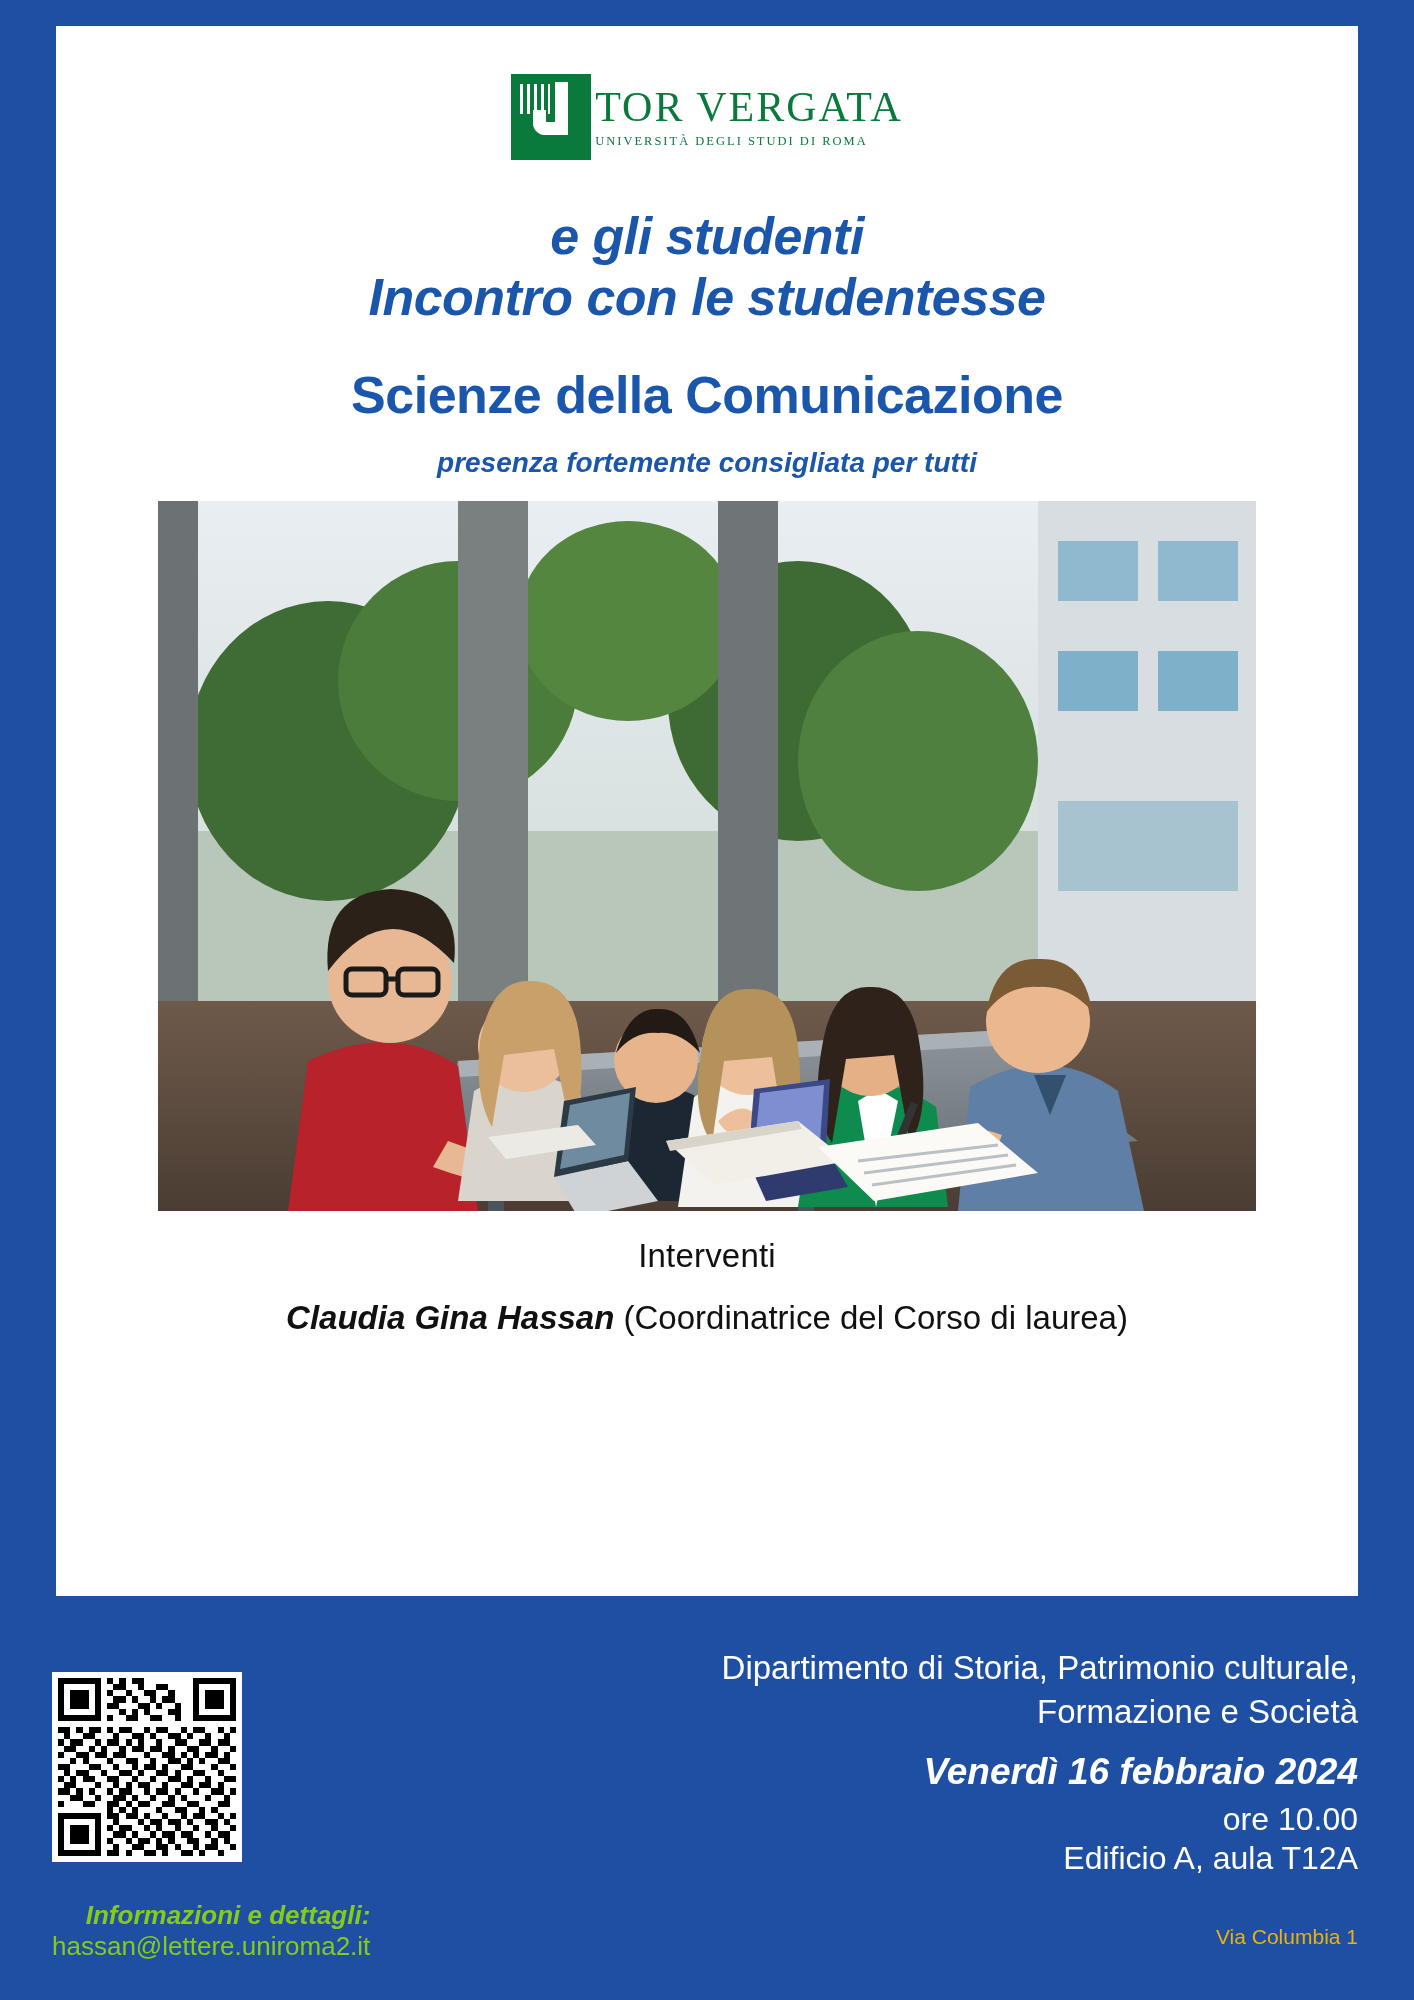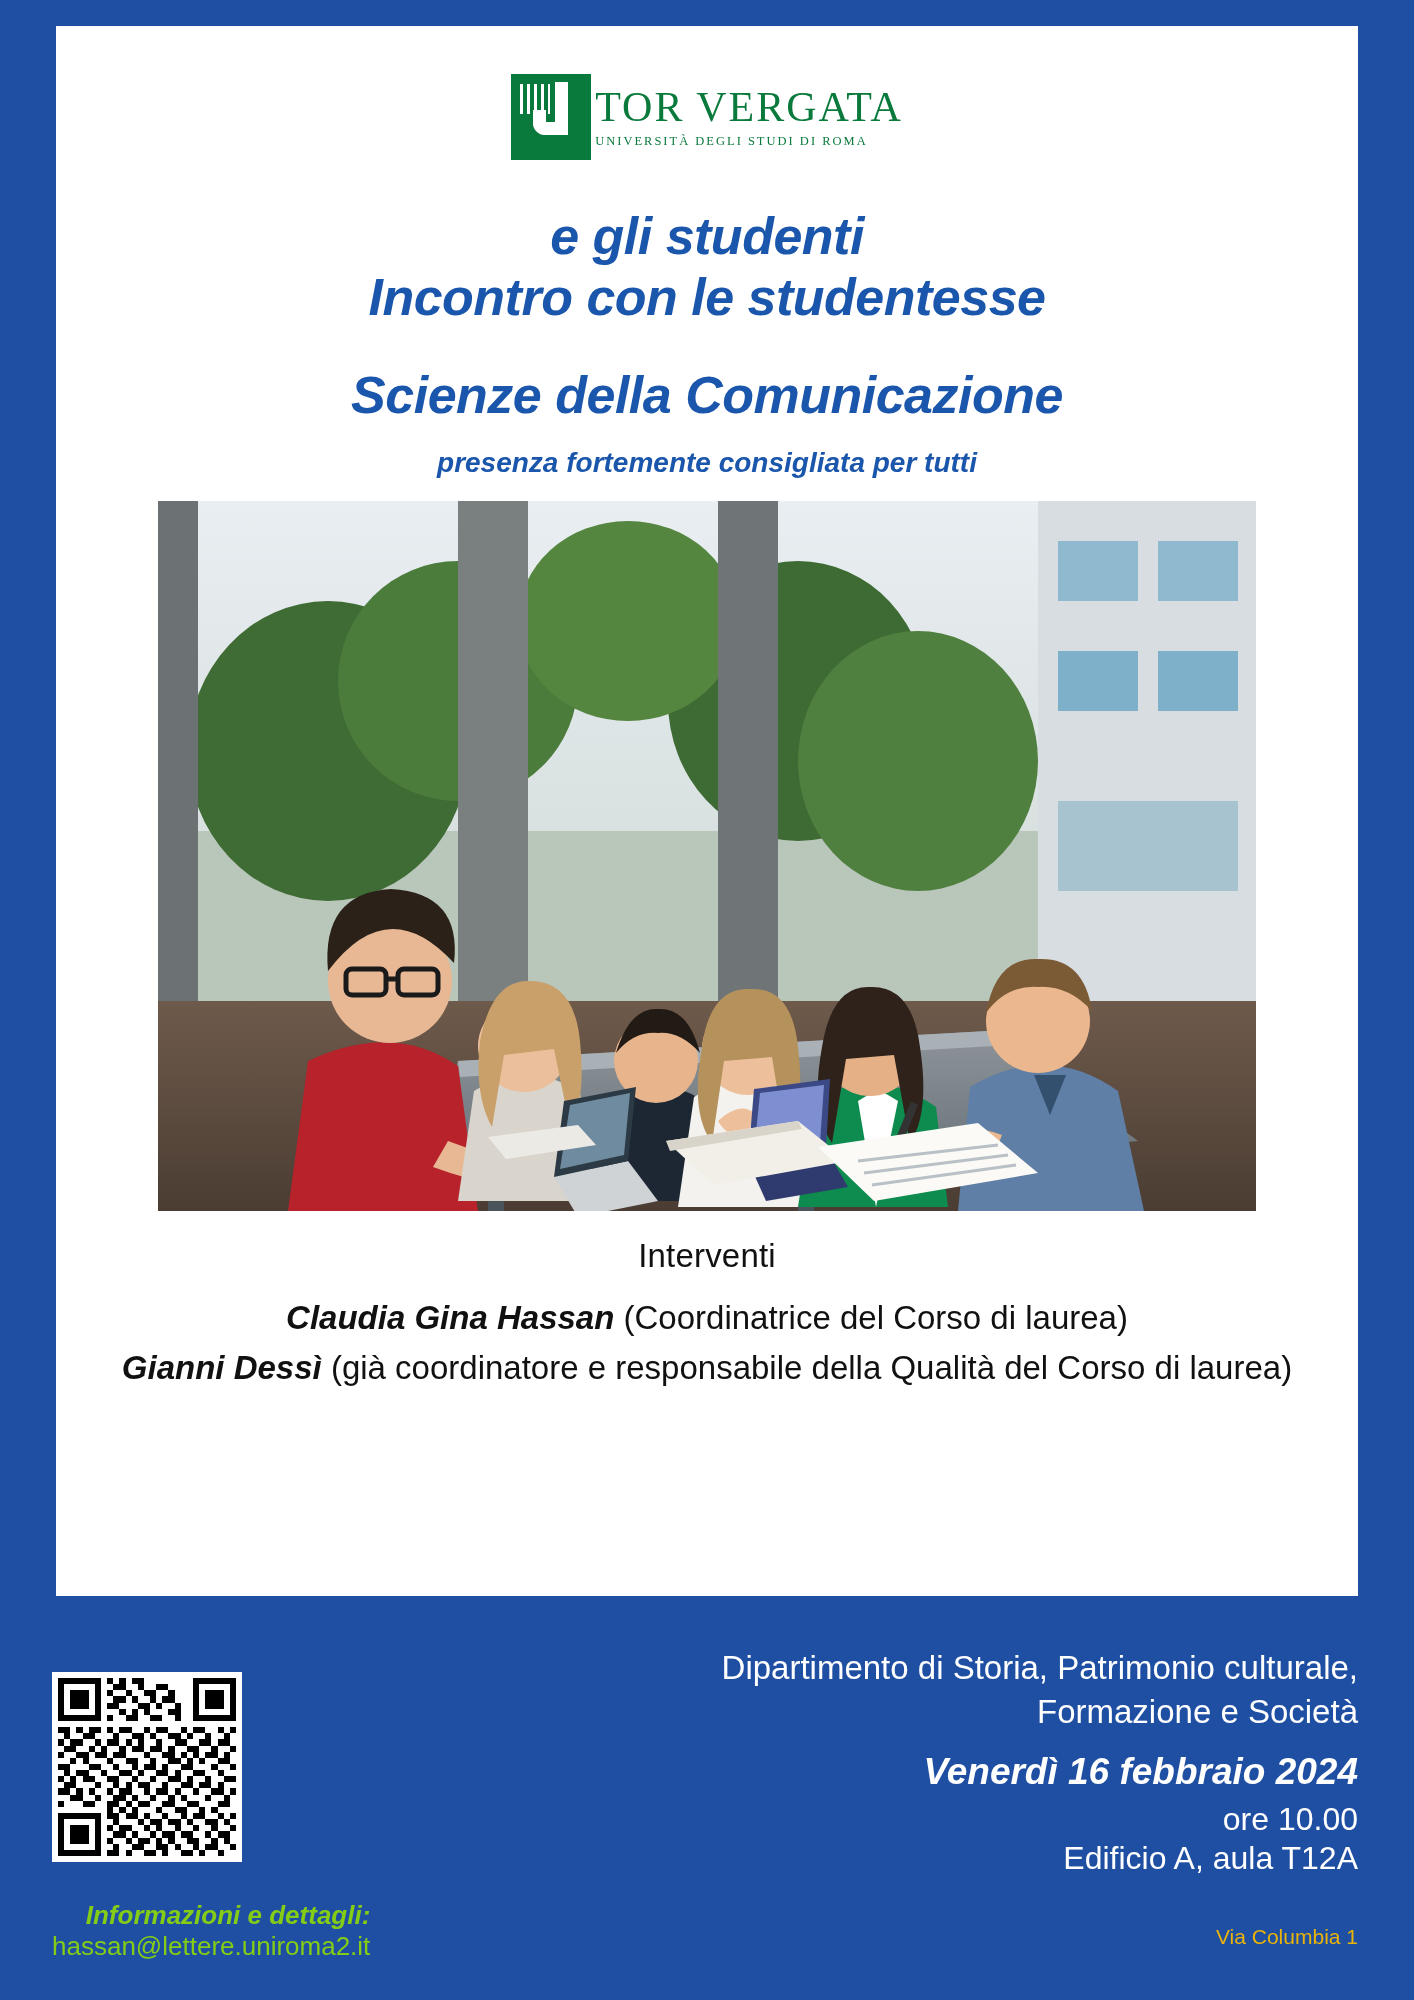--- a/index.html
+++ b/index.html
@@ -113,21 +113,20 @@
     font-size: 52px;
     font-weight: bold;
     font-style: italic;
     line-height: 1.18;
     letter-spacing: -0.5px;
   }
   .h-second {
     margin-top: 36px;
     font-size: 52px;
     font-weight: bold;
-    font-style: italic;
     letter-spacing: -0.5px;
   }
   .h-third {
     margin-top: 22px;
     font-size: 28px;
     font-weight: bold;
     font-style: italic;
   }
 
   
@@ -369,23 +368,20 @@
       </svg>
     </div>
 
     <div class="speakers">
       <div class="interventi">Interventi</div>
 
       <div class="speaker-line">
         <span class="speaker-name">Claudia Gina Hassan</span><span> (Coordinatrice del Corso di laurea)</span>
       </div>
 
-      <div class="speaker-line">
-        <span class="speaker-name">Gianni Dessì</span><span> (già coordinatore e responsabile della Qualità del Corso di laurea)</span>
-      </div>
     </div>
 
   </div>
 
   <div class="footer-right">
     <div class="dept">
       <div>Dipartimento di Storia, Patrimonio culturale,</div>
       <div>Formazione e Società</div>
     </div>
     <div class="date">Venerdì 16 febbraio 2024</div>

